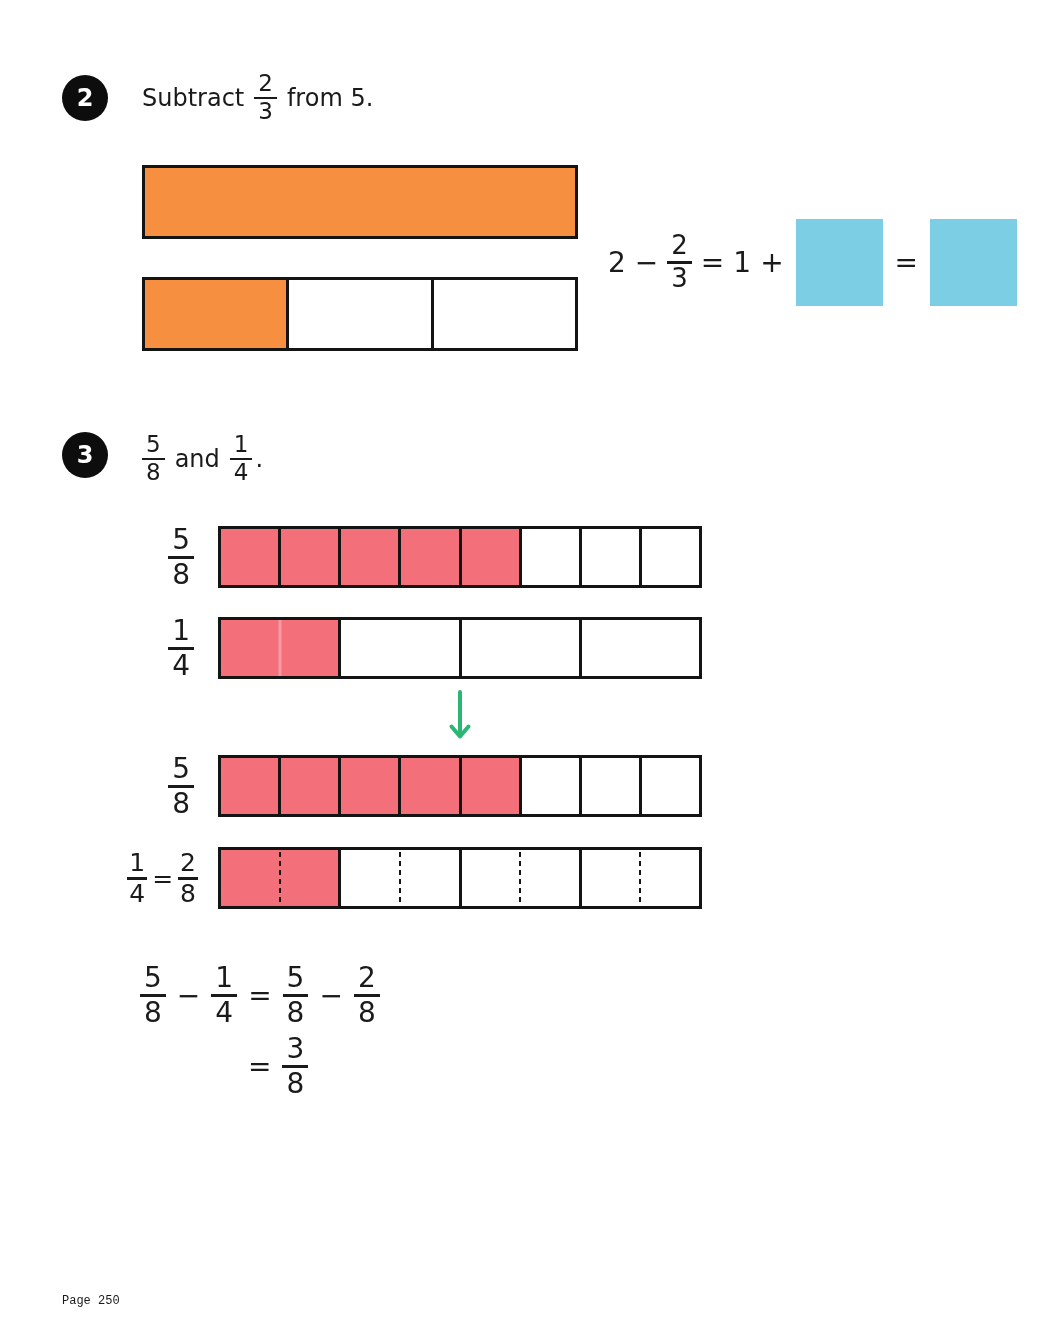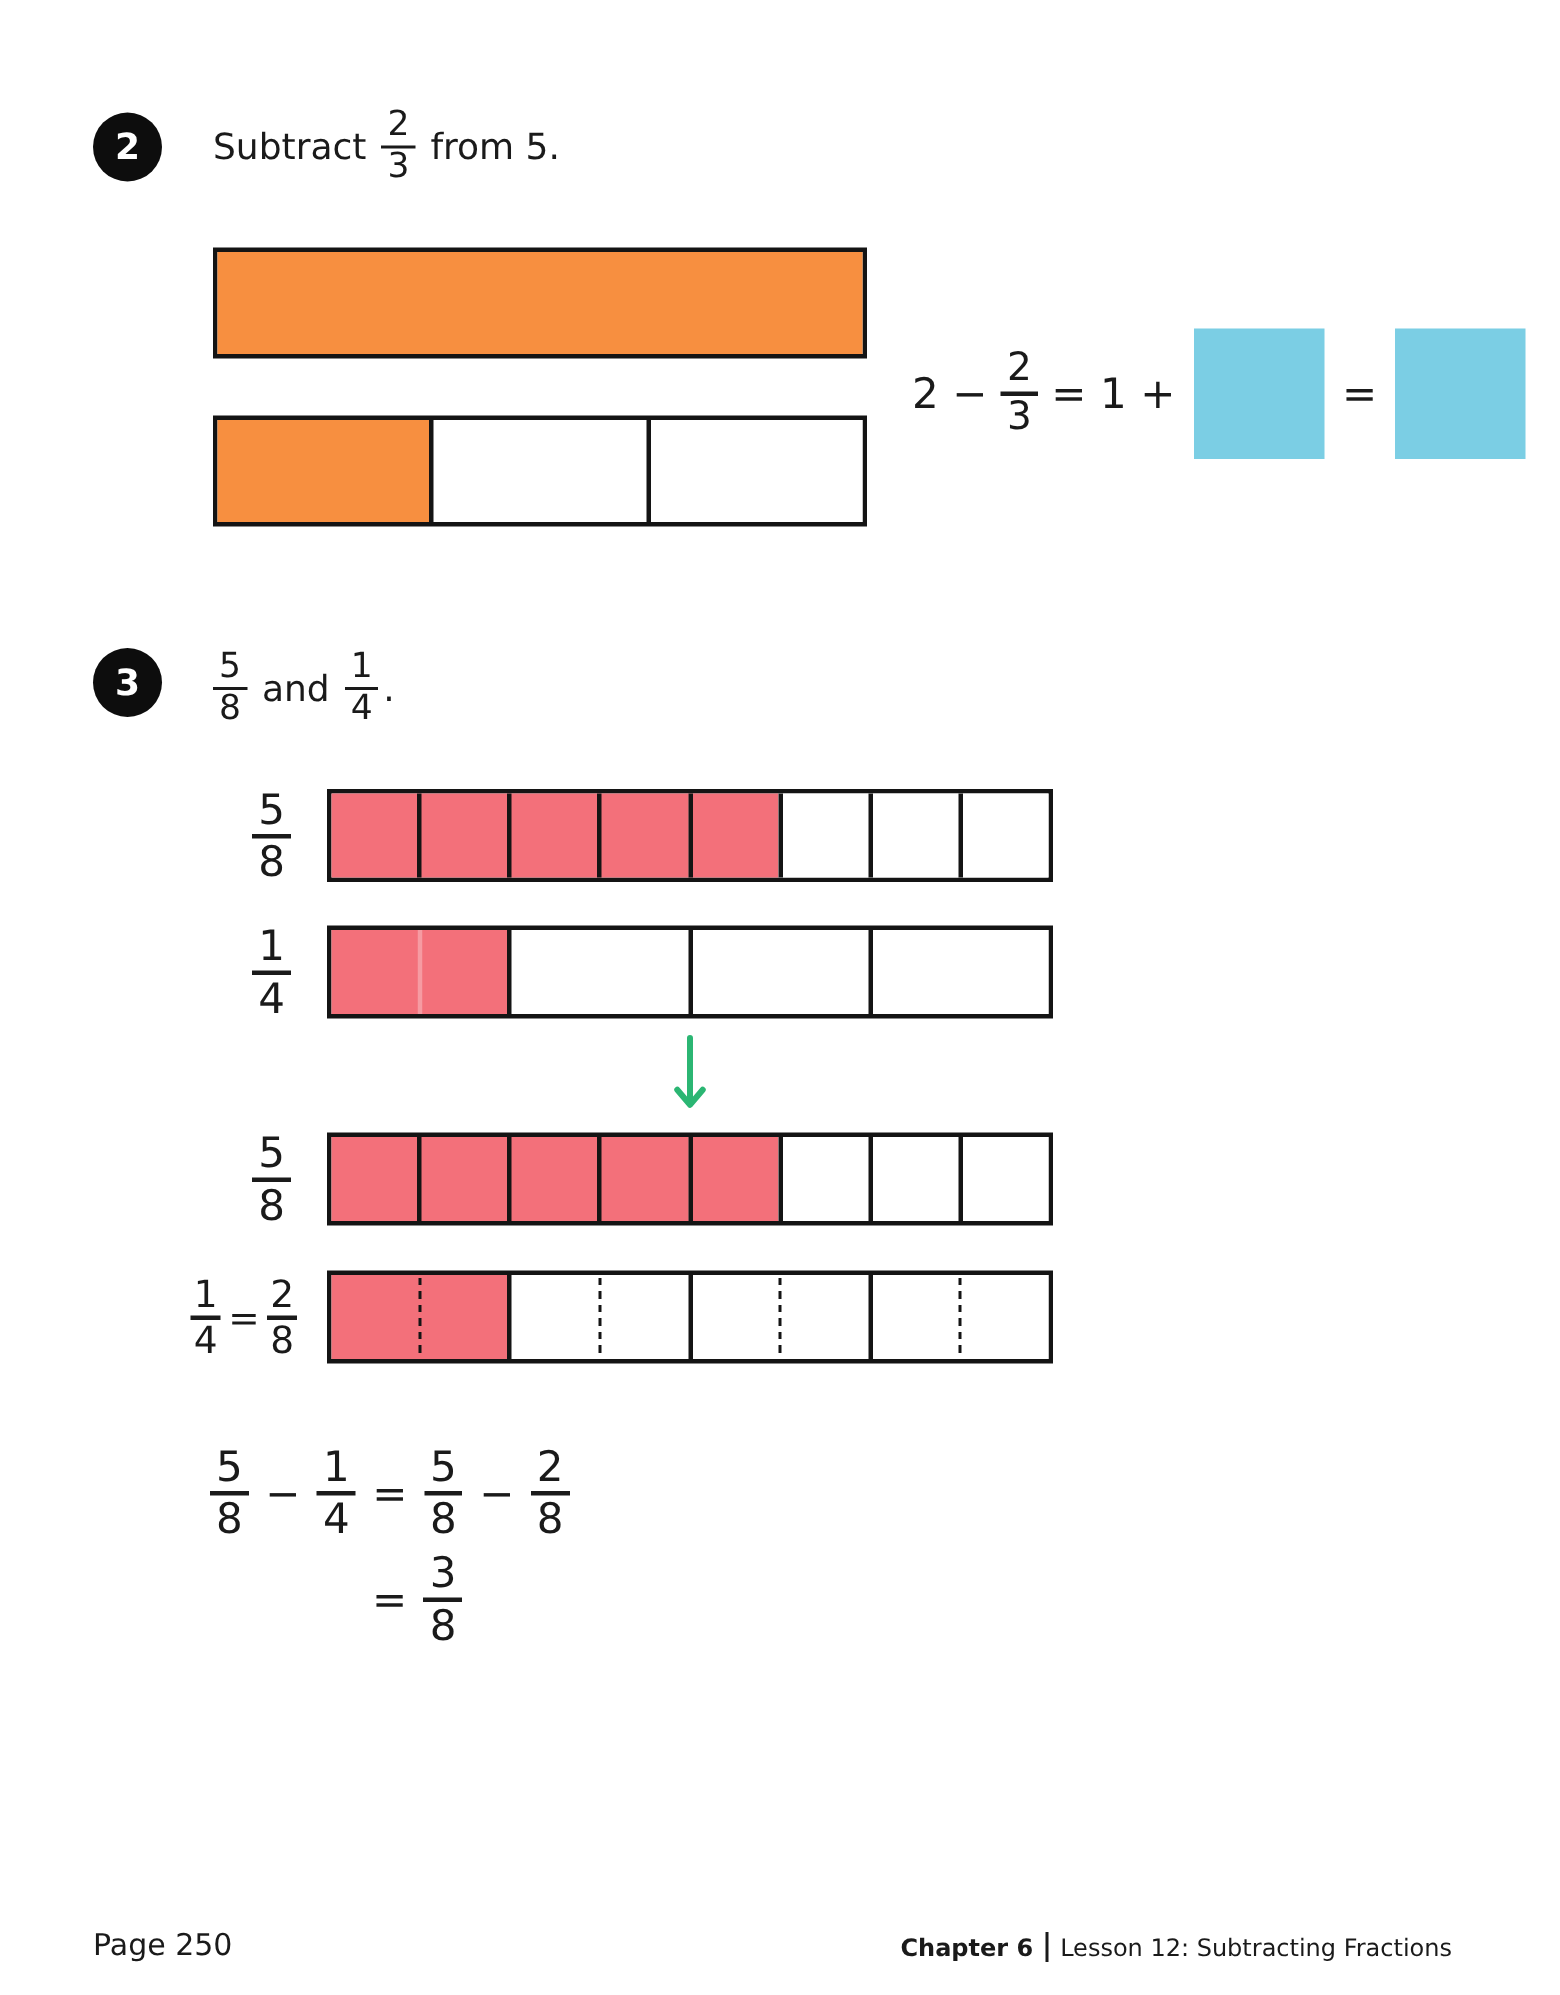--- a/index.html
+++ b/index.html
@@ -60,21 +60,21 @@
   .row-label.small-label { font-size:25px; gap:5px; padding-right:8px; }
   .row-label.small-label .frac .num, .row-label.small-label .frac .den { padding:0 2px; }
 
   
   .arrow { position:absolute; width:26px; height:56px; }
   .arrow svg { display:block; }
   .arrow path { stroke:var(--green, #2BB673); stroke-width:4; fill:none;
                 stroke-linecap:round; stroke-linejoin:round; }
 
   
-  .footer-left { position:absolute; left:62px; bottom:22px; font-size:20px; }
+  .footer-left { position:absolute; left:62px; bottom:22px; font-size:12px;font-family:Liberation Mono, monospace; }
   .footer-right { position:absolute; right:72px; bottom:22px; display:flex; align-items:center; font-size:16px; }
   .footer-right .chapter { font-weight:bold; }
   .fsep { width:2px; height:20px; background:var(--ink, #1a1a1a); margin:0 8px; }
 </style>
 </head>
 <body>
 
 <div class="page">
 
   <div class="badge" style="left:62px; top:75px;">2</div>
@@ -232,19 +232,14 @@
     </div>
   <div class="eq-row eqline" style="left: 248px; top: 1030px; height: 72px;">
       <span class="op">=</span>
       <span class="frac">
         <span class="num">3</span>
         <span class="den">8</span>
       </span>
     </div>
 
   <div class="footer-left">Page 250</div>
-  <div class="footer-right">
-    <span class="chapter">Chapter 6</span>
-    <span class="fsep"></span>
-    <span>Lesson 12: Subtracting Fractions</span>
-  </div>
 
 </div>
 
 </body></html>

